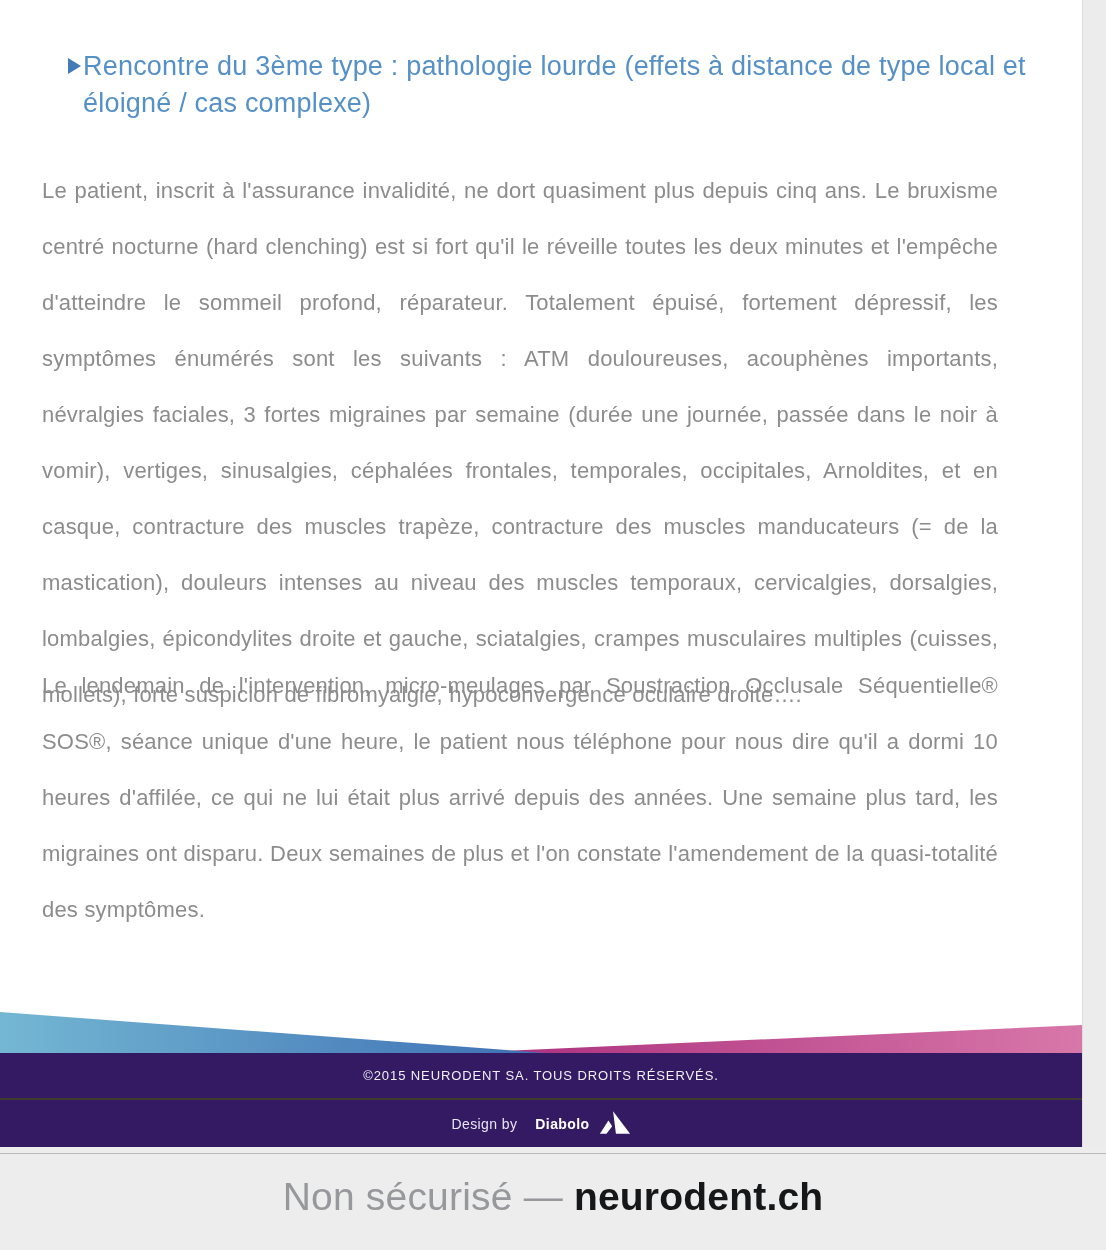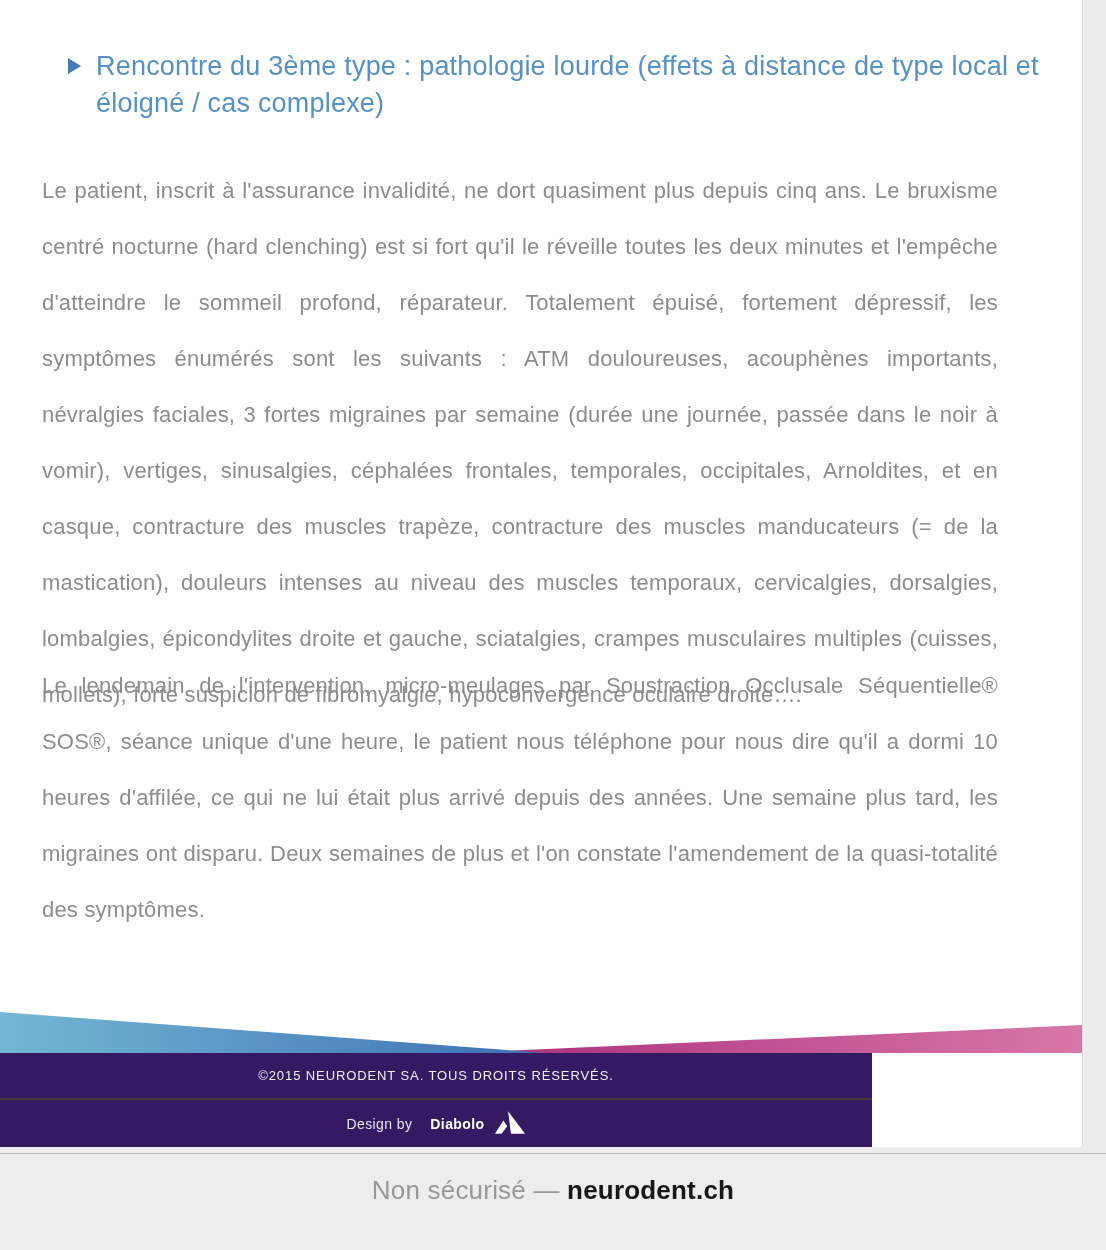--- a/index.html
+++ b/index.html
@@ -7,56 +7,56 @@
   .viewport{position:relative;width:1106px;height:1250px;background:#fff;overflow:hidden;}
 
   
   .page{position:absolute;left:0;top:0;width:1082px;height:1153px;background:#fff;}
 
   
   .heading-block{position:absolute;left:68px;top:48px;width:975px;}
   .bullet{position:absolute;left:0;top:10px;width:0;height:0;
           border-left:13px solid var(--bullet-blue,#447ab6);
           border-top:8px solid transparent;border-bottom:8px solid transparent;}
-  .heading-text{margin-left:28px;font-size:27px;line-height:37px;font-weight:500;
+  .heading-text{margin-left:15px;font-size:27px;line-height:37px;font-weight:500;
                 color:var(--heading-blue,#5590c7);letter-spacing:.2px;}
 
   
   .para{position:absolute;left:42px;width:956px;text-align:justify;
         font-size:22px;line-height:56px;font-weight:300;letter-spacing:.2px;
         color:var(--body-gray,#8c8c8c);}
   .para-1{top:141px;}
   .para-2{top:646px;margin-top:12px;}
 
   
   .wave{position:absolute;left:0;top:1008px;width:1082px;height:45px;}
   .wave svg{display:block;}
 
   
-  .footer{position:absolute;left:0;top:1053px;width:872px;height:94px;
+  .footer{position:absolute;left:0;top:1053px;width:1082px;height:94px;
           background:var(--footer-purple,#331a63);color:#fff;}
   .footer-row1{height:45px;display:flex;align-items:center;justify-content:center;
                font-size:13px;letter-spacing:.9px;color:#f2f0f7;}
   .footer-sep{height:2px;background:#3f3b31;}
   .footer-row2{height:47px;display:flex;align-items:center;justify-content:center;
                font-size:14px;letter-spacing:.4px;text-align:right;}
   .design-by{font-weight:400;color:#e9e6f2;}
   .design-brand{font-weight:700;margin-left:18px;color:#fff;}
   .diabolo-mark{margin-left:9px;display:inline-block;}
 
   
   .scrollbar-track{position:absolute;left:1082px;top:0;width:24px;height:1153px;
                    background:#ececec;border-left:1px solid #ddd;box-sizing:border-box;}
 
   
   .browser-bar{position:absolute;left:0;top:1147px;width:1106px;height:103px;
                background:#ededed;}
   .browser-bar-line{position:absolute;left:0;top:6px;width:1106px;height:1px;background:#b9b9b9;}
   .browser-bar-text{position:absolute;left:0;top:28px;width:1106px;text-align:center;
-                    font-size:26px;letter-spacing:.2px;}
+                    font-size:39px;letter-spacing:.2px;}
   .security-label{color:#96989b;font-weight:500;}
   .dash{color:#96989b;font-weight:500;}
   .domain-label{color:#161719;font-weight:700;}
 </style>
 </head>
 <body>
 
 <div class="viewport">
 
   <div class="page">

